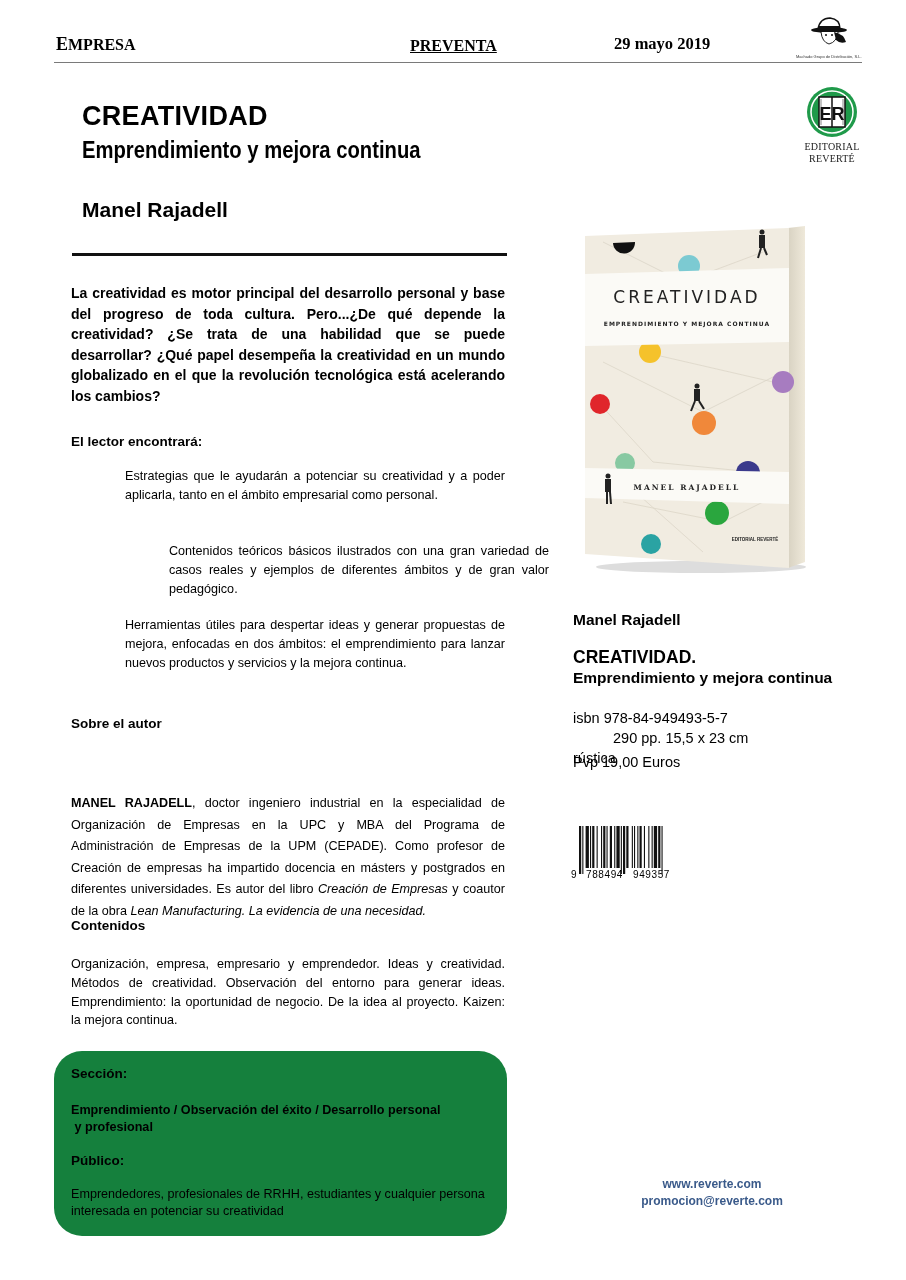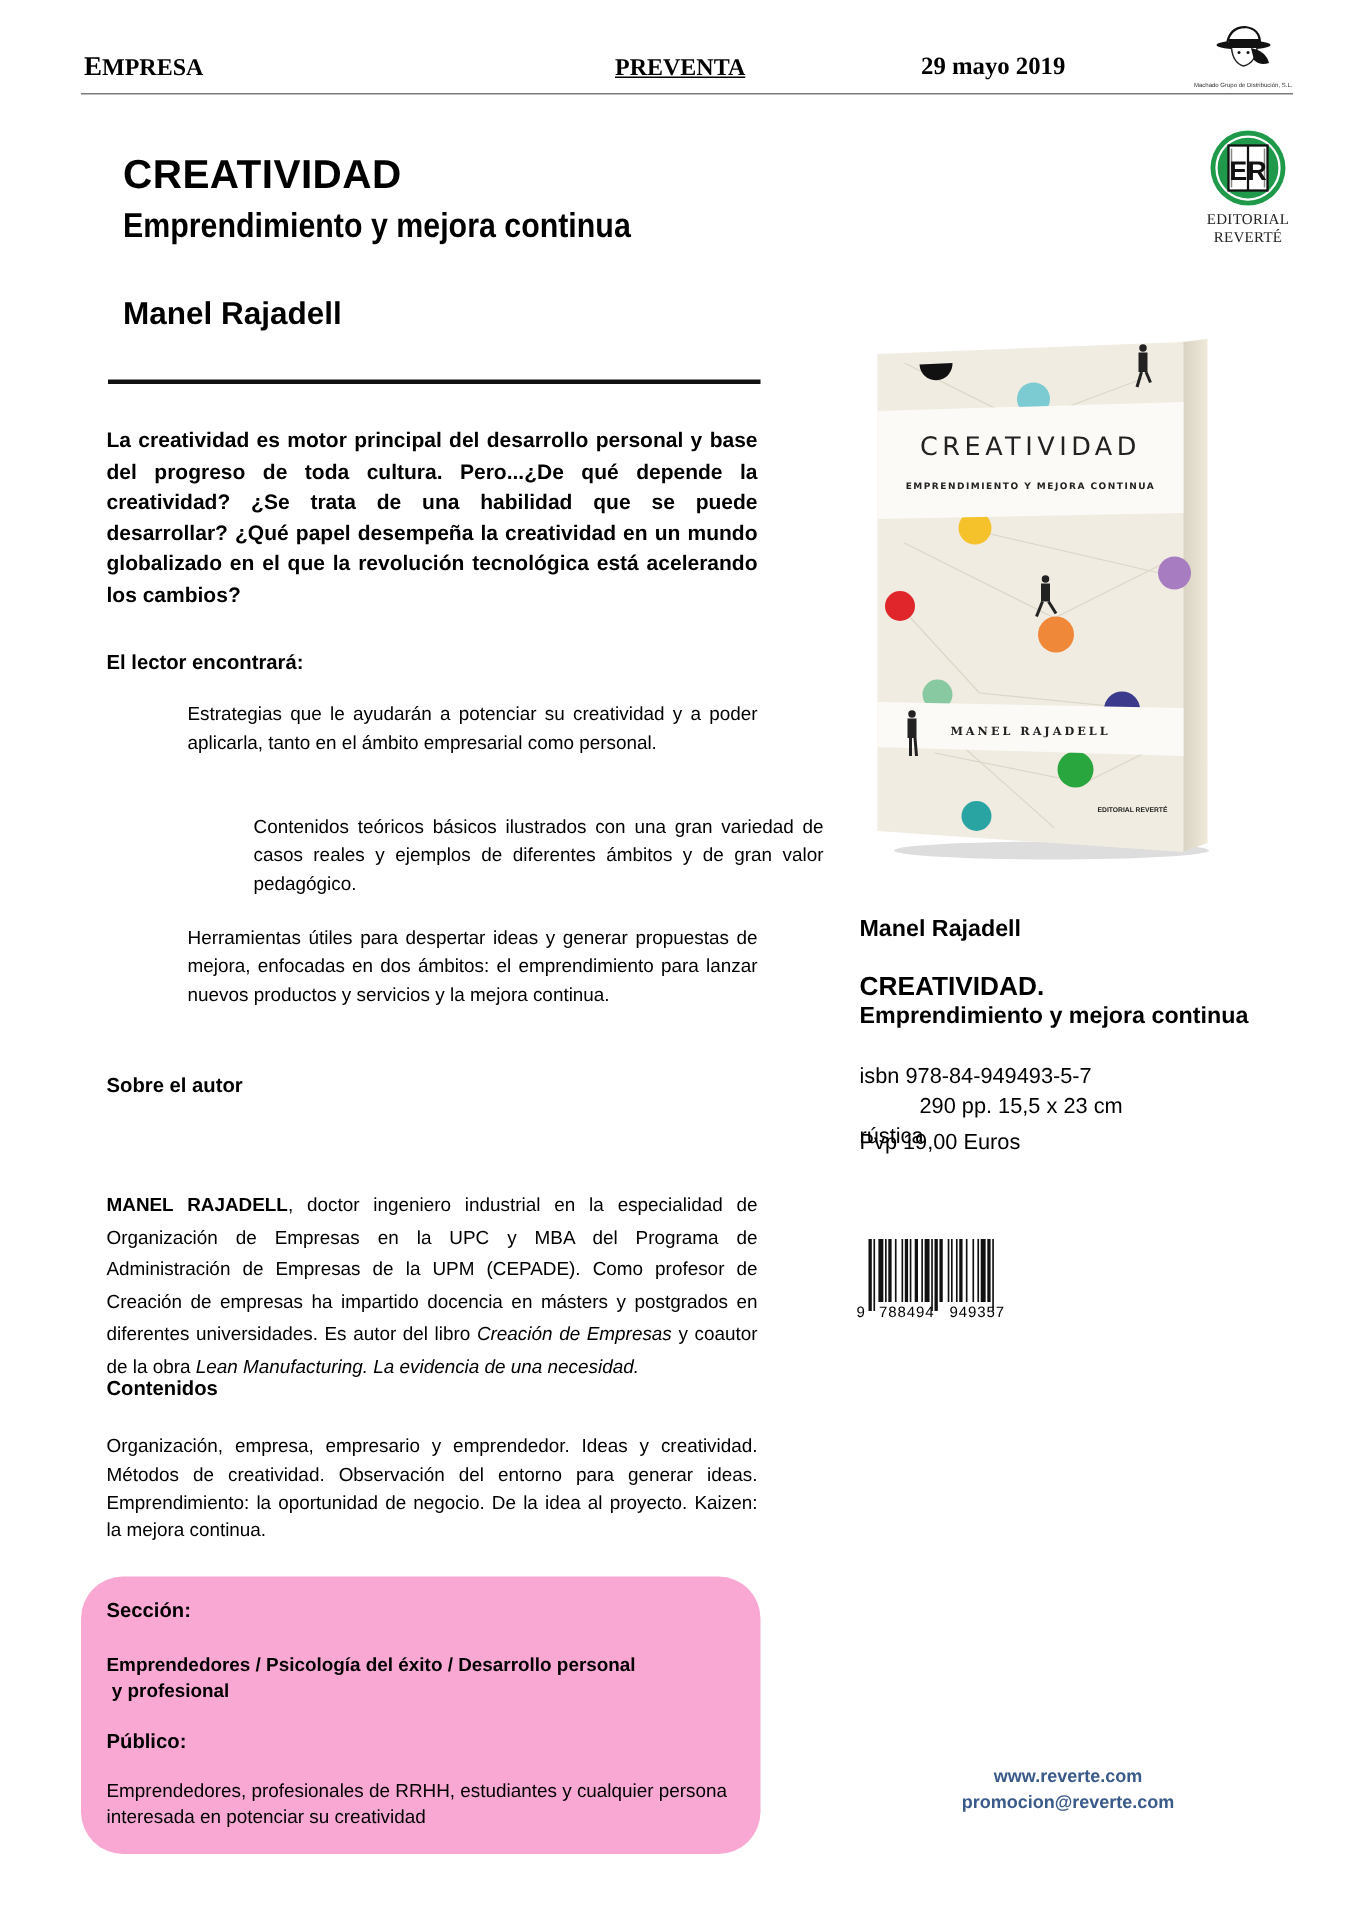--- a/index.html
+++ b/index.html
@@ -25,21 +25,21 @@
   .er-caption { left:796px; top:141px; width:72px; text-align:center; font-family:Liberation Serif, serif; font-size:10px; line-height:12px; color:#222; letter-spacing:0.2px; }
 
   
   .intro { left:71px; top:283px; width:434px; font-family:"Liberation Sans","DejaVu Sans", sans-serif; font-weight:bold; font-size:14px; line-height:20.5px; text-align:justify; }
   .heading { font-family:"Liberation Sans", sans-serif; font-weight:bold; font-size:13.5px; left:71px; }
   .bullet { left:125px; width:380px; font-family:"Liberation Sans", sans-serif; font-size:12.6px; line-height:18.8px; text-align:justify; }
   .bio { left:71px; top:749px; width:434px; font-family:"Liberation Sans", sans-serif; font-size:12.6px; line-height:21.5px; text-align:justify;margin-top:44px; }
   .contents { left:71px; top:955px; width:434px; font-family:"Liberation Sans", sans-serif; font-size:12.6px; line-height:18.8px; text-align:justify; }
 
   
-  .info-box { left:54px; top:1051px; width:453px; height:185px; background:#f9a8d4; border-radius:28px; }
+  .info-box { left:54px; top:1051px; width:453px; height:185px; background:#15803d; border-radius:28px; }
   .box-h { position:absolute; left:17px; font-family:"Liberation Sans", sans-serif; font-weight:bold; font-size:13.5px; }
   .box-t { position:absolute; left:17px; width:420px; font-family:"Liberation Sans", sans-serif; font-size:12.6px; line-height:17px; }
 
   
   .book { left:583px; top:222px; width:228px; height:355px; }
   .r-author { left:573px; top:611px; font-family:"Liberation Sans", sans-serif; font-weight:bold; font-size:15.5px; }
   .r-title { left:573px; top:647px; font-family:"Liberation Sans", sans-serif; font-weight:900; font-size:17.5px; }
   .r-sub { left:573px; top:669px; font-family:"Liberation Sans", sans-serif; font-weight:bold; font-size:15.5px; white-space:nowrap; }
   .r-meta { left:573px; font-family:"Liberation Sans", sans-serif; font-size:14.5px; line-height:20px; }
   .barcode { left:569px; top:824px; width:122px; height:56px; }
@@ -96,21 +96,21 @@
 
 <div class="abs heading" style="top:716px;">Sobre el autor</div>
 <div class="abs bio"><b>MANEL RAJADELL</b><span>, doctor ingeniero industrial en la especialidad de Organización de Empresas en la UPC y MBA del Programa de Administración de Empresas de la UPM (CEPADE). Como profesor de Creación de empresas ha impartido docencia en másters y postgrados en diferentes universidades. Es autor del libro </span><i>Creación de Empresas</i><span> y coautor de la obra </span><i>Lean Manufacturing. La evidencia de una necesidad.</i></div>
 
 <div class="abs heading" style="top:918px;">Contenidos</div>
 <div class="abs contents">Organización, empresa, empresario y emprendedor. Ideas y creatividad. Métodos de creatividad. Observación del entorno para generar ideas. Emprendimiento: la oportunidad de negocio. De la idea al proyecto. Kaizen: la mejora continua.</div>
 
 <div class="abs info-box">
   <div class="box-h" style="top:15px;">Sección:</div>
   <div class="box-t" style="top:51px; font-weight:bold;">
-    <div>Emprendedores /  Psicología del éxito /  Desarrollo personal</div>
+    <div>Emprendimiento /  Observación del éxito /  Desarrollo personal</div>
     <div style="white-space:pre;"> y profesional</div>
   </div>
   <div class="box-h" style="top:102px;">Público:</div>
   <div class="box-t" style="top:135px;">Emprendedores, profesionales de RRHH, estudiantes y cualquier persona interesada en potenciar su creatividad</div>
 </div>
 
 <div class="abs book">
   <svg width="228" height="355" viewBox="0 0 228 355">
     <defs>
       <linearGradient id="spine" x1="0" x2="1">

